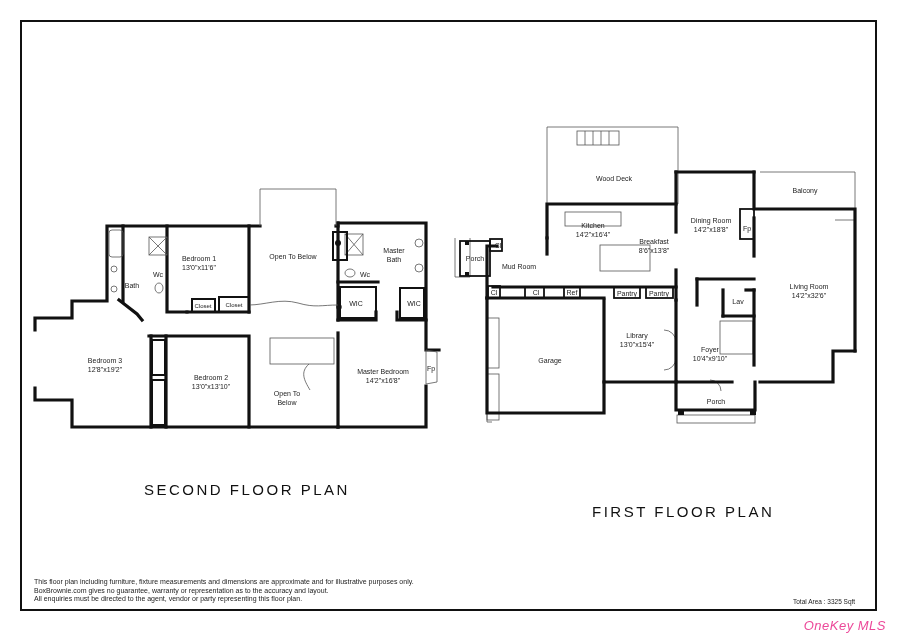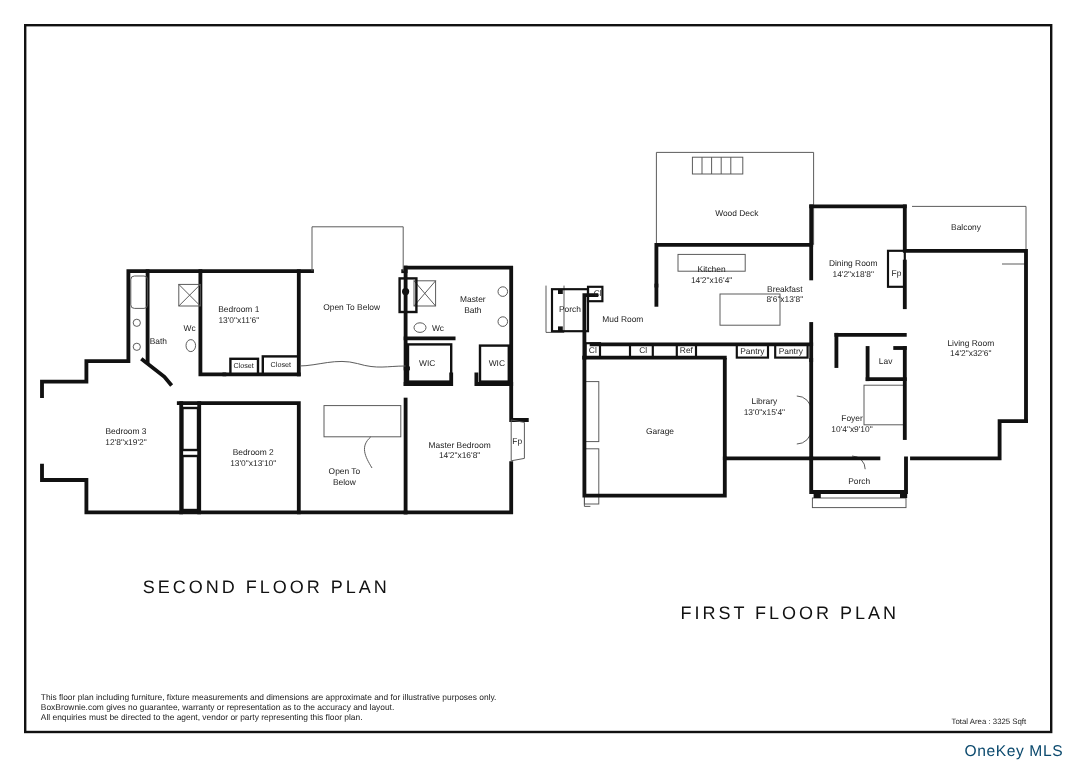--- a/index.html
+++ b/index.html
@@ -1,23 +1,23 @@
 <!DOCTYPE html>
 <html><head>
 <meta charset="utf-8">
 <style>
   html, body { margin:0; padding:0; background:#ffffff; }
   body { width:900px; height:636px; position:relative; overflow:hidden; font-family:"Liberation Sans", sans-serif; color:#111; }
   .frame { position:absolute; left:20px; top:20px; width:857px; height:591px; border:2px solid #111; box-sizing:border-box; }
   svg.plan { position:absolute; left:0; top:0; }
   .lbl { position:absolute; font-size:7px; line-height:9px; text-align:center; transform:translateX(-50%); white-space:nowrap; color:#222; }
-  .title { position:absolute; font-size:15px; letter-spacing:2.5px; color:#111; white-space:nowrap; }
+  .title { position:absolute; font-size:15px; letter-spacing:2.5px; color:#111; white-space:nowrap;margin-left:25px; }
   .disc { position:absolute; left:34px; top:578px; font-size:7px; line-height:8.5px; color:#222; }
   .area { position:absolute; left:793px; top:598px; font-size:6.5px; color:#222; }
-  .wm { position:absolute; right:14px; bottom:3px; font-size:13px; color:#0c4a6e; letter-spacing:0.5px; }
+  .wm { position:absolute; right:14px; bottom:3px; font-size:13px; color:#ec4899; letter-spacing:0.5px;font-style:italic; }
 </style>
 </head>
 <body>
 
 <div class="frame"></div>
 
 <svg class="plan" width="900" height="636" xmlns="http://www.w3.org/2000/svg">
   <g fill="none" stroke="#111" stroke-width="3.2" stroke-linecap="square">
 
     <polyline points="260,226 107,226 107,301 72,301 72,318 35,318 35,330"></polyline>

